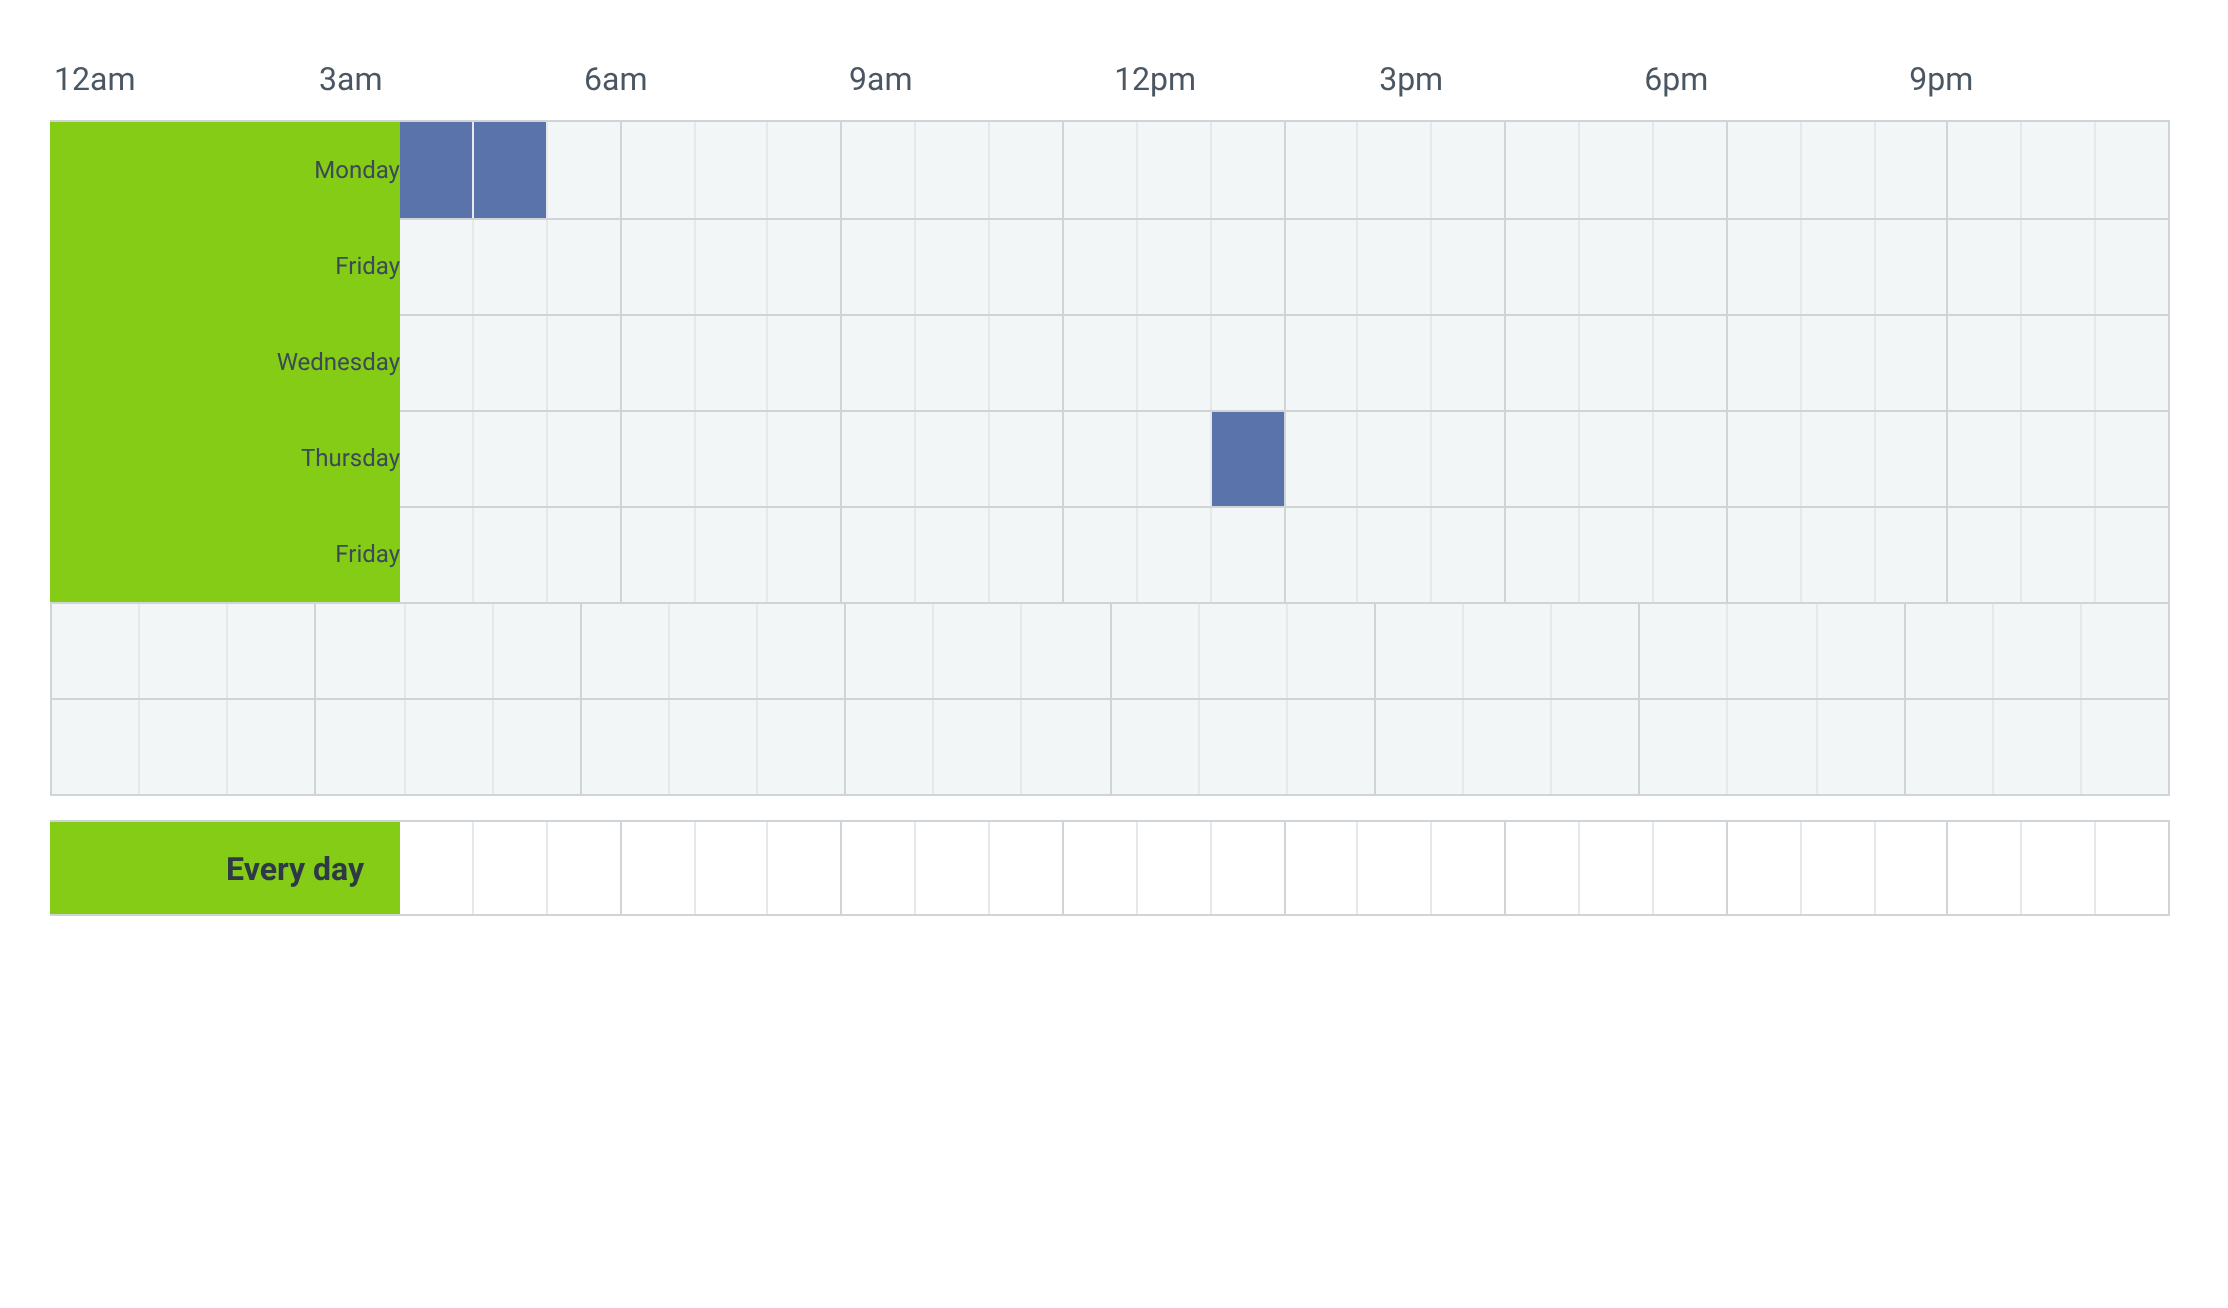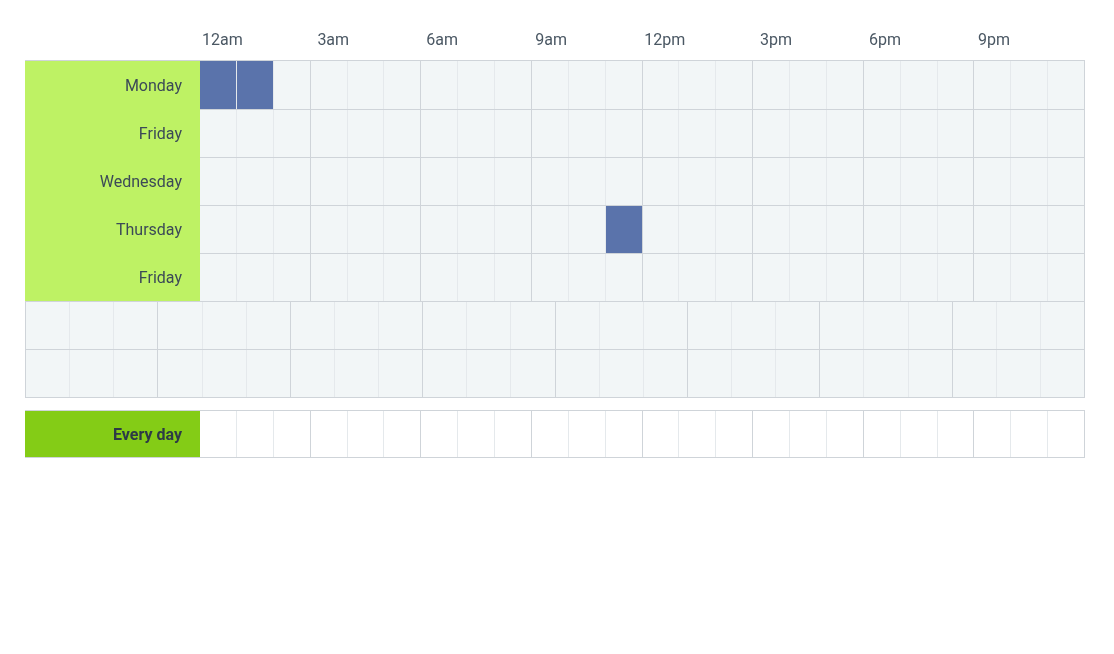--- a/index.html
+++ b/index.html
@@ -9,20 +9,21 @@
     font-family: -apple-system, BlinkMacSystemFont, "Segoe UI", Roboto, Helvetica, Arial, sans-serif;
     color: #3c4a57;
     background: #fff;
   }
   .container {
     width: 1060px;
   }
   .header-row {
     display: flex;
     height: 30px;
+    flex-direction: column;
   }
   .label-col {
     width: 175px;
     flex-shrink: 0;
   }
   .hours-col {
     flex: 1;
     display: flex;
   }
   .hour-header {
@@ -45,24 +46,23 @@
   }
   .grid-body .day-row + .day-row .cells {
     border-top: 1px solid #cfd4d9;
   }
   .day-label {
     width: 175px;
     flex-shrink: 0;
     display: flex;
     align-items: center;
     justify-content: flex-end;
-    padding-right: 18px;
-    font-size: 16px;
+    font-size: 12px;
     color: #3c4a57;
-    background: #bef264;
+    background: #84cc16;
     margin-left: -1px;
     position: relative;
     z-index: 2;
   }
   .cells {
     flex: 1;
     display: flex;
   }
   .cell {
     flex: 1;

